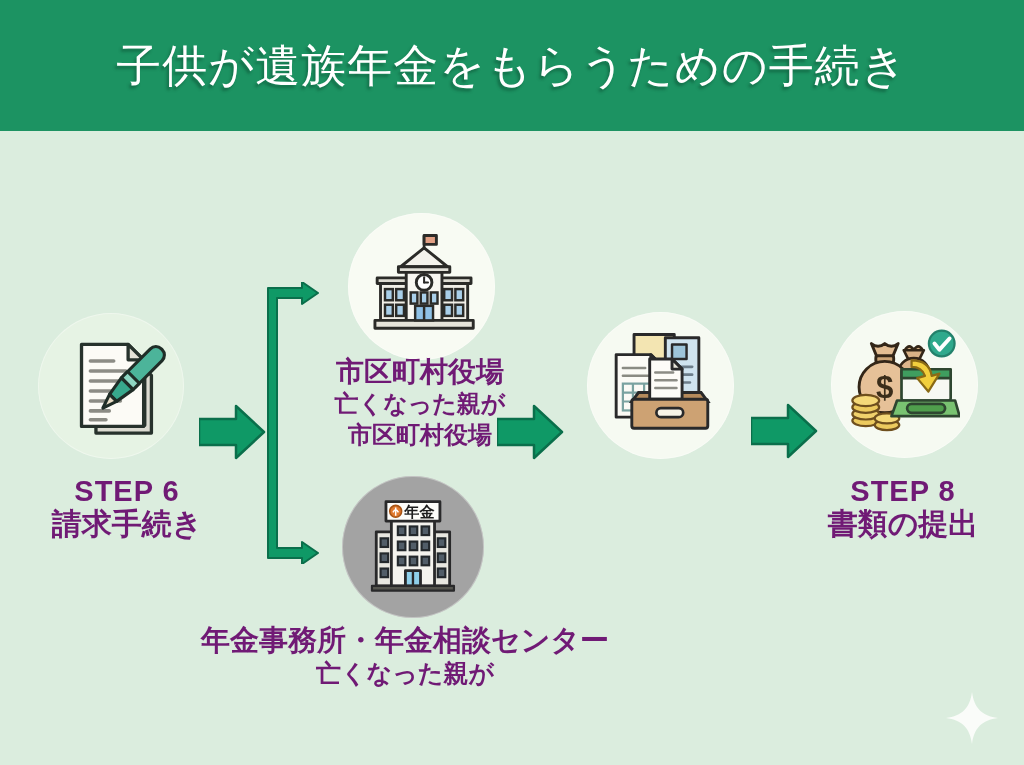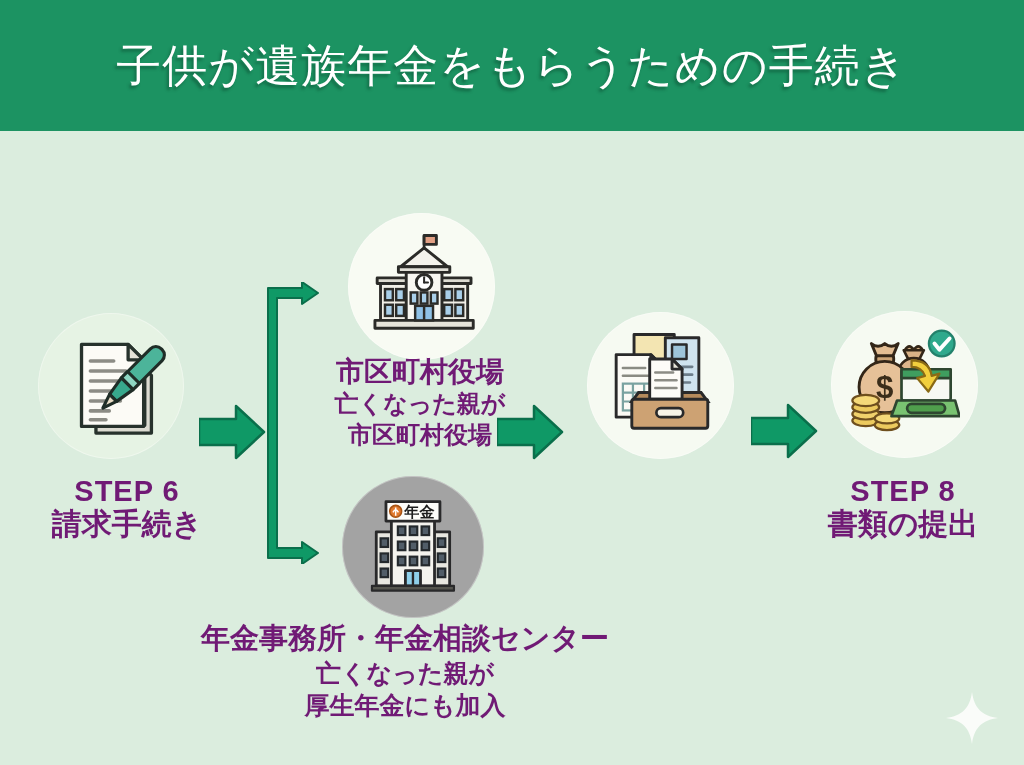--- a/index.html
+++ b/index.html
@@ -34,21 +34,21 @@
   .caption { position:absolute; text-align:center; color:#701a75; font-weight:bold; }
   .cap-step1 { left:17px;  top:474px; width:220px; }
   .cap-step3 { left:539px; top:474px; width:220px; }
   .cap-step4 { left:793px; top:474px; width:220px; }
   .step-label { font-size:29px; line-height:34px; letter-spacing:1px; }
   .step-name  { font-size:30px; line-height:36px;font-family:Liberation Mono, monospace; }
   .cap-top    { left:270px; top:354px; width:300px; }
   .cap-bottom { left:185px; top:621px; width:440px; }
   .branch-title { font-size:28px; line-height:36px; }
   .branch-line  { font-size:24px; line-height:31px;font-family:Liberation Mono, monospace; }
-  .cap-bottom .branch-title { font-size:29px; line-height:39px;font-family:Liberation Mono, monospace; }
+  .cap-bottom .branch-title { font-size:29px; line-height:39px; }
   .cap-bottom .branch-line  { font-size:25px; line-height:32px; }
   
   .arrow  { position:absolute; width:68px; height:58px; }
   .arrow1 { left:199px; top:403px; }
   .arrow2 { left:497px; top:403px; }
   .arrow3 { left:751px; top:402px; }
   .bracket { position:absolute; left:266px; top:282px; width:56px; height:282px; }
   .sparkle { position:absolute; left:946px; top:692px; width:52px; height:52px; opacity:.92; }
 </style>
 </head>
@@ -172,21 +172,20 @@
           <rect x="73" y="56" width="7" height="8"></rect>
           <rect x="73" y="70" width="7" height="8"></rect>
       </g>
       <line x1="50" y1="72" x2="50" y2="86" stroke="#29292a" stroke-width="2.2"></line>
     </svg>
   </div>
 
   <div class="caption cap-bottom">
     <div class="branch-title">年金事務所・年金相談センター</div>
     <div class="branch-line">亡くなった親が</div>
-    <div class="branch-line">厚生年金にも加入</div>
   </div>
 
   <svg class="arrow arrow2" viewBox="0 0 68 58">
     <polygon points="0,16 37,16 37,3 65,29 37,55 37,42 0,42" fill="#0f9966" stroke="#0a6f4b" stroke-width="2.5" stroke-linejoin="round"></polygon>
   </svg>
 
   <div class="badge badge-step3">
     <svg viewBox="0 0 100 100">
       <g stroke="#29292a" stroke-width="2.6" stroke-linejoin="round">
         <rect x="26" y="4" width="36" height="42" fill="#f3e5b2"></rect>

